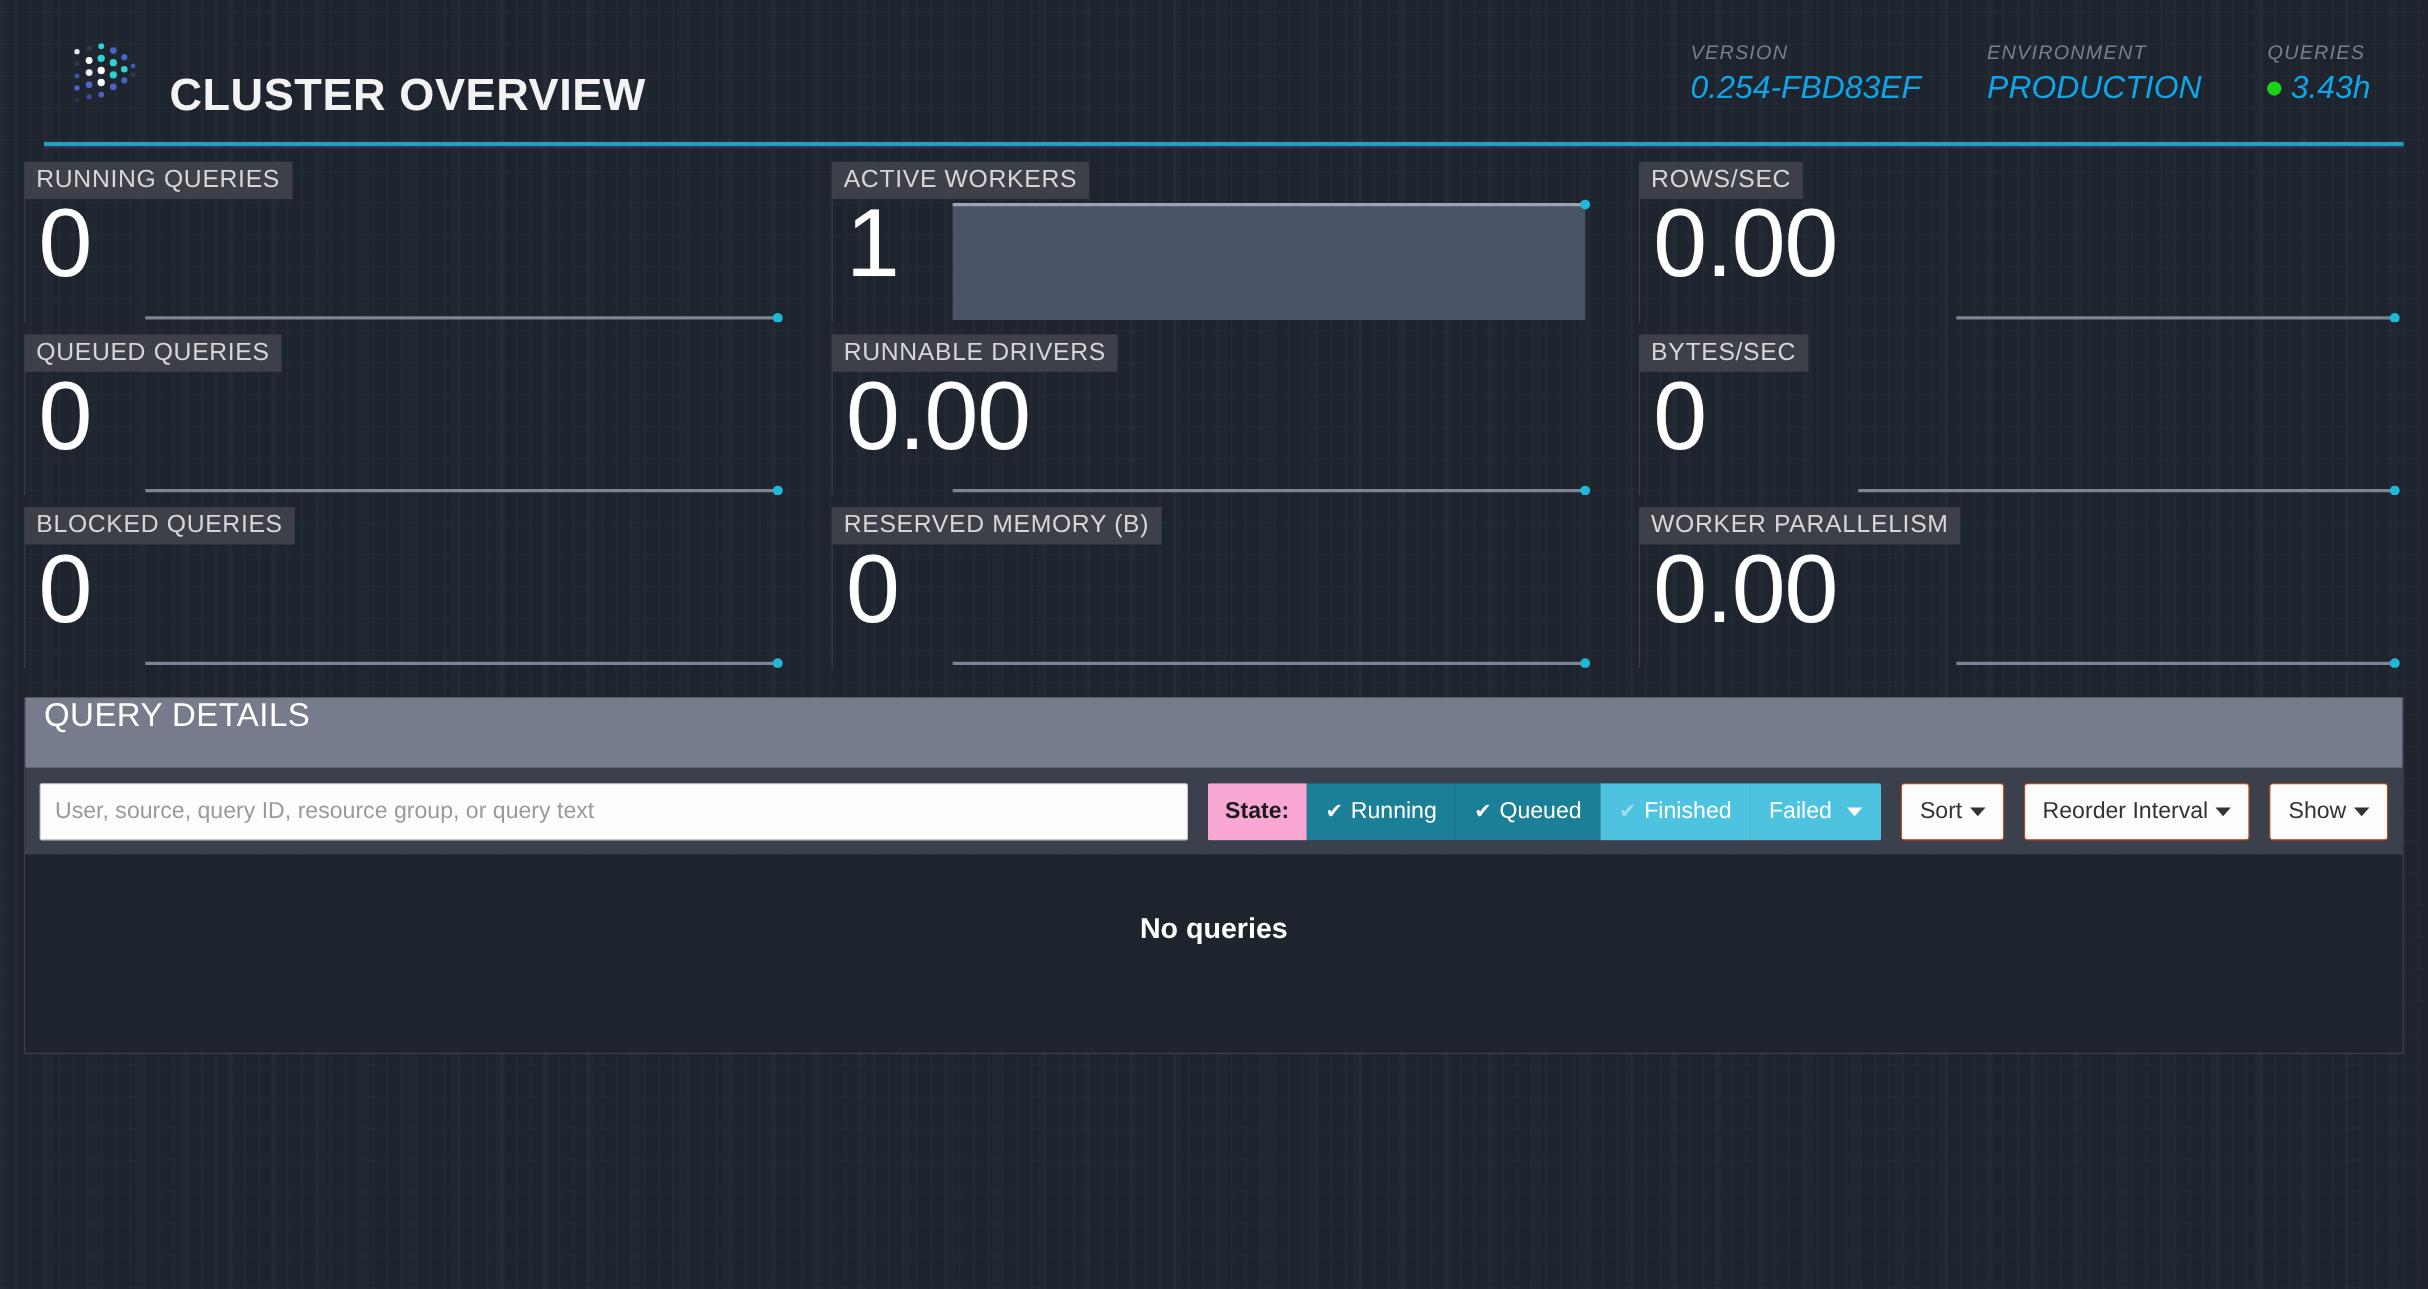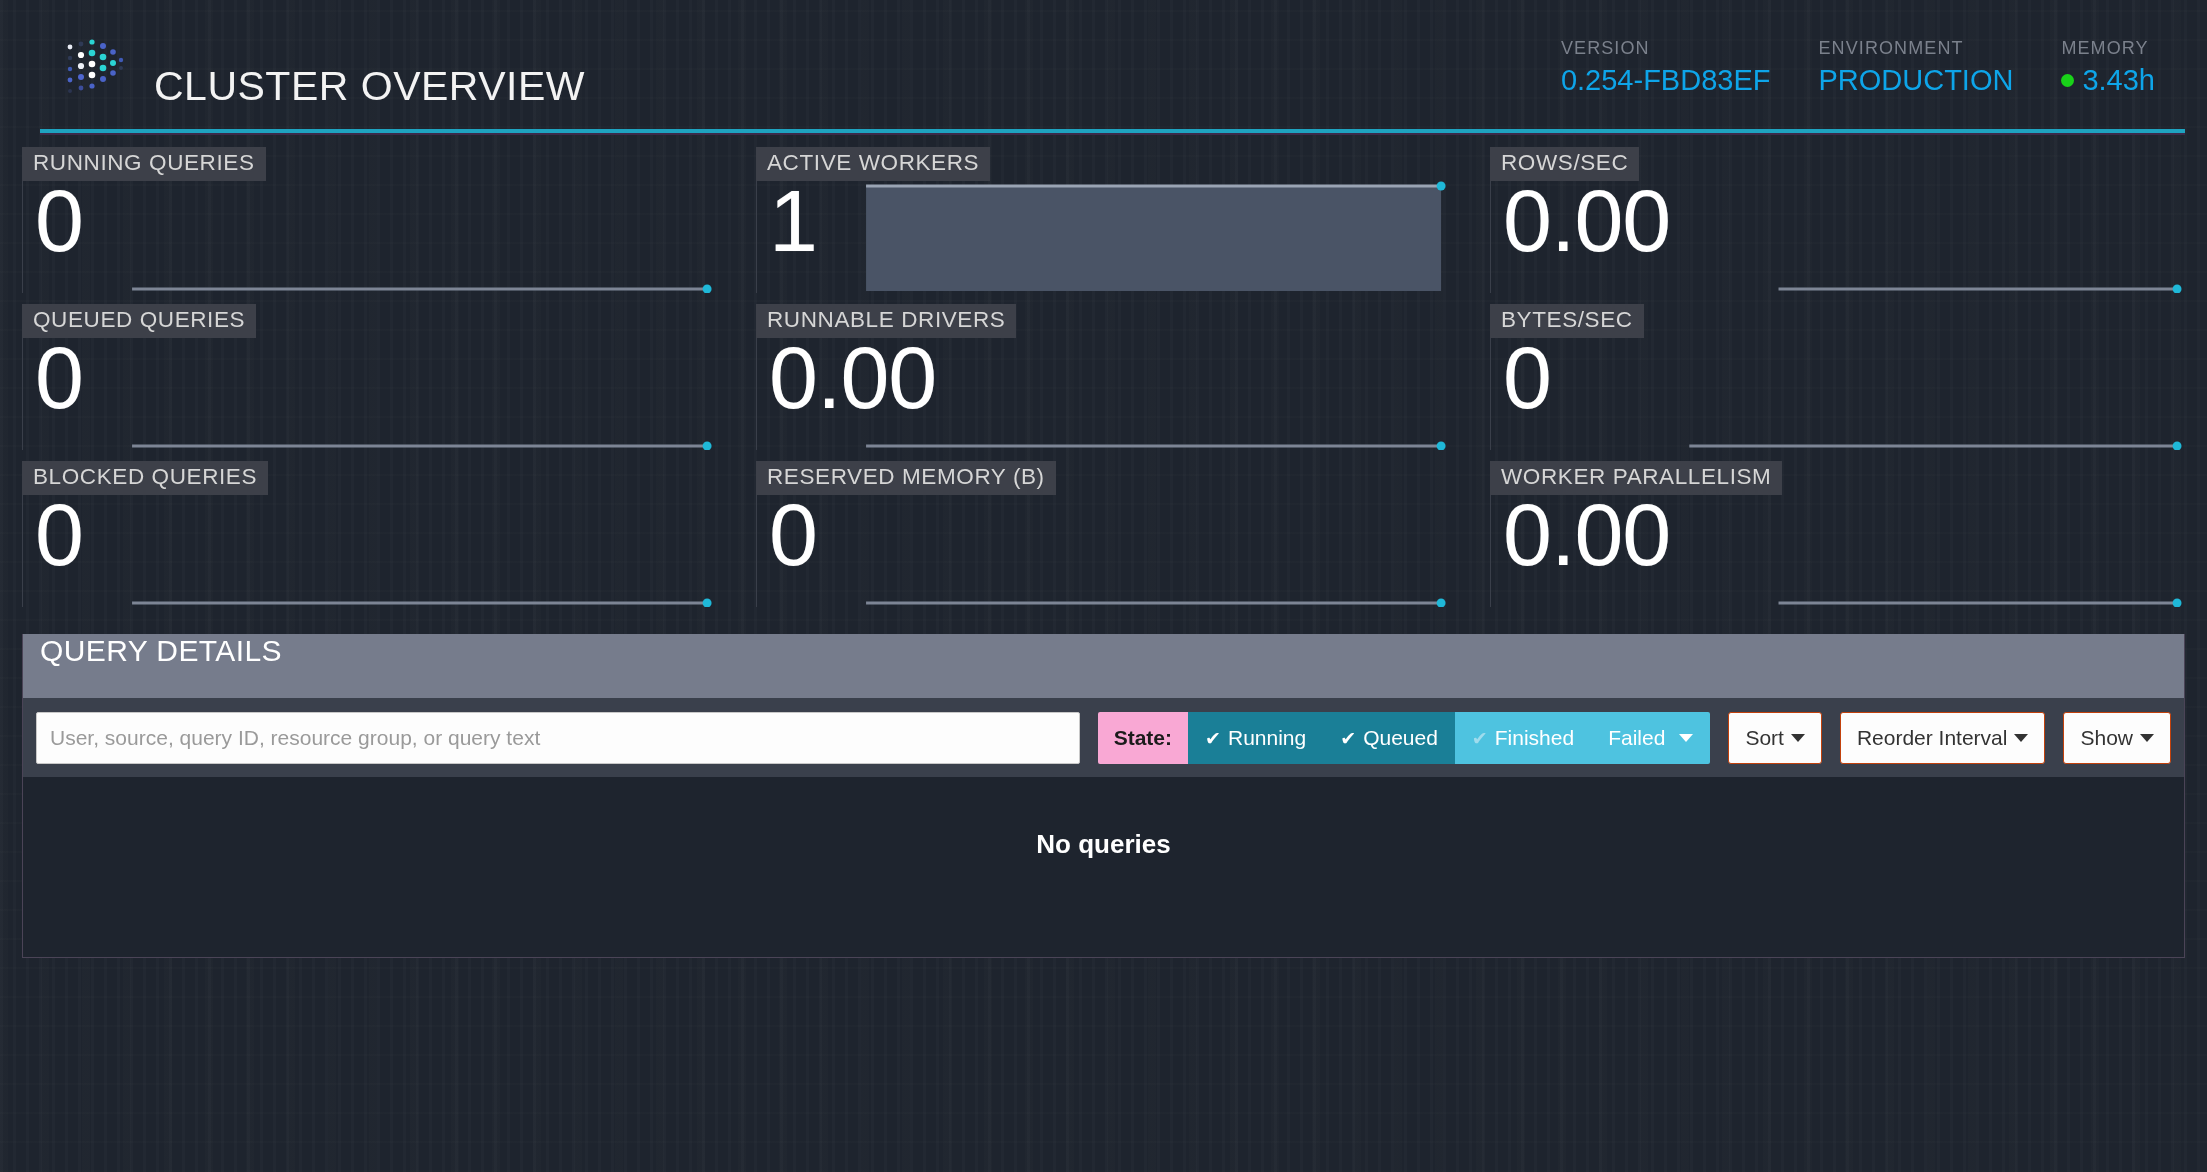--- a/index.html
+++ b/index.html
@@ -39,30 +39,31 @@
   .logo {
     width: 68px;
     height: 68px;
     flex: 0 0 auto;
   }
 
   .app-title {
     font-size: 41px;
     color: #f3f3f3;
     letter-spacing: 0.5px;
-    font-weight: 400;
+    font-weight: 700;
     white-space: nowrap;
     margin-top: 40px;
   }
 
   .header-stats {
     display: flex;
     align-items: flex-start;
-    gap: 0;
+    gap: 12px;
     padding-right: 10px;
+    font-style: italic;
   }
 
   .hstat {
     display: flex;
     flex-direction: column;
     align-items: flex-start;
     padding-right: 48px;
   }
   .hstat:last-child { padding-right: 0; }
 
@@ -370,21 +371,21 @@
     <div class="header-stats">
       <div class="hstat">
         <span class="hstat-label">VERSION</span>
         <span class="hstat-value">0.254-FBD83EF</span>
       </div>
       <div class="hstat">
         <span class="hstat-label">ENVIRONMENT</span>
         <span class="hstat-value">PRODUCTION</span>
       </div>
       <div class="hstat">
-        <span class="hstat-label">MEMORY</span>
+        <span class="hstat-label">QUERIES</span>
         <span class="hstat-value uptime-value">
           <span class="status-dot"></span>
           <span>3.43h</span>
         </span>
       </div>
     </div>
 
     <div class="header-rule"></div>
   </div>
 

